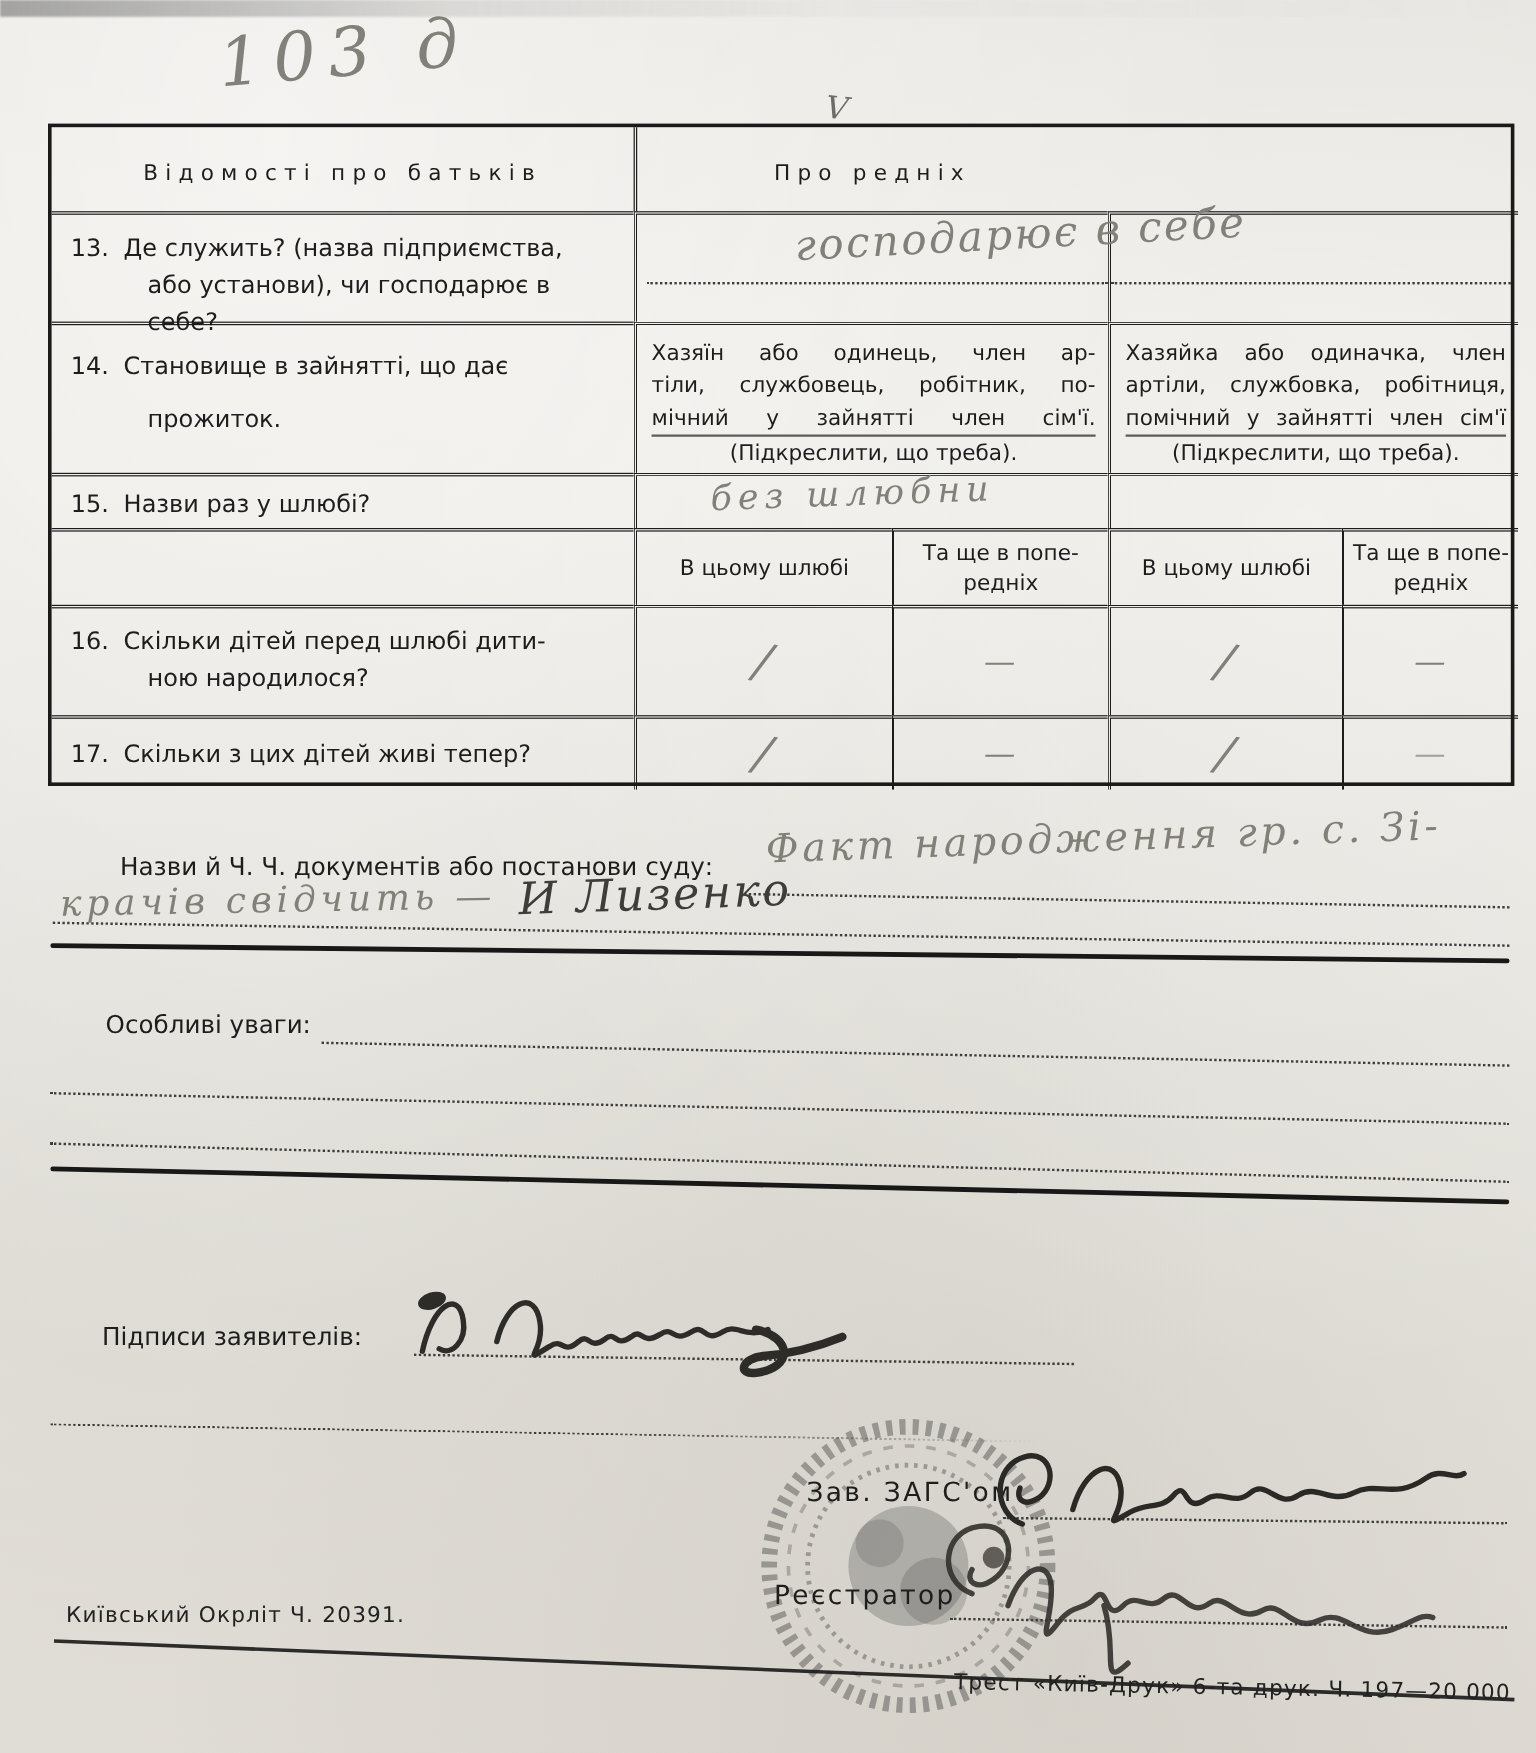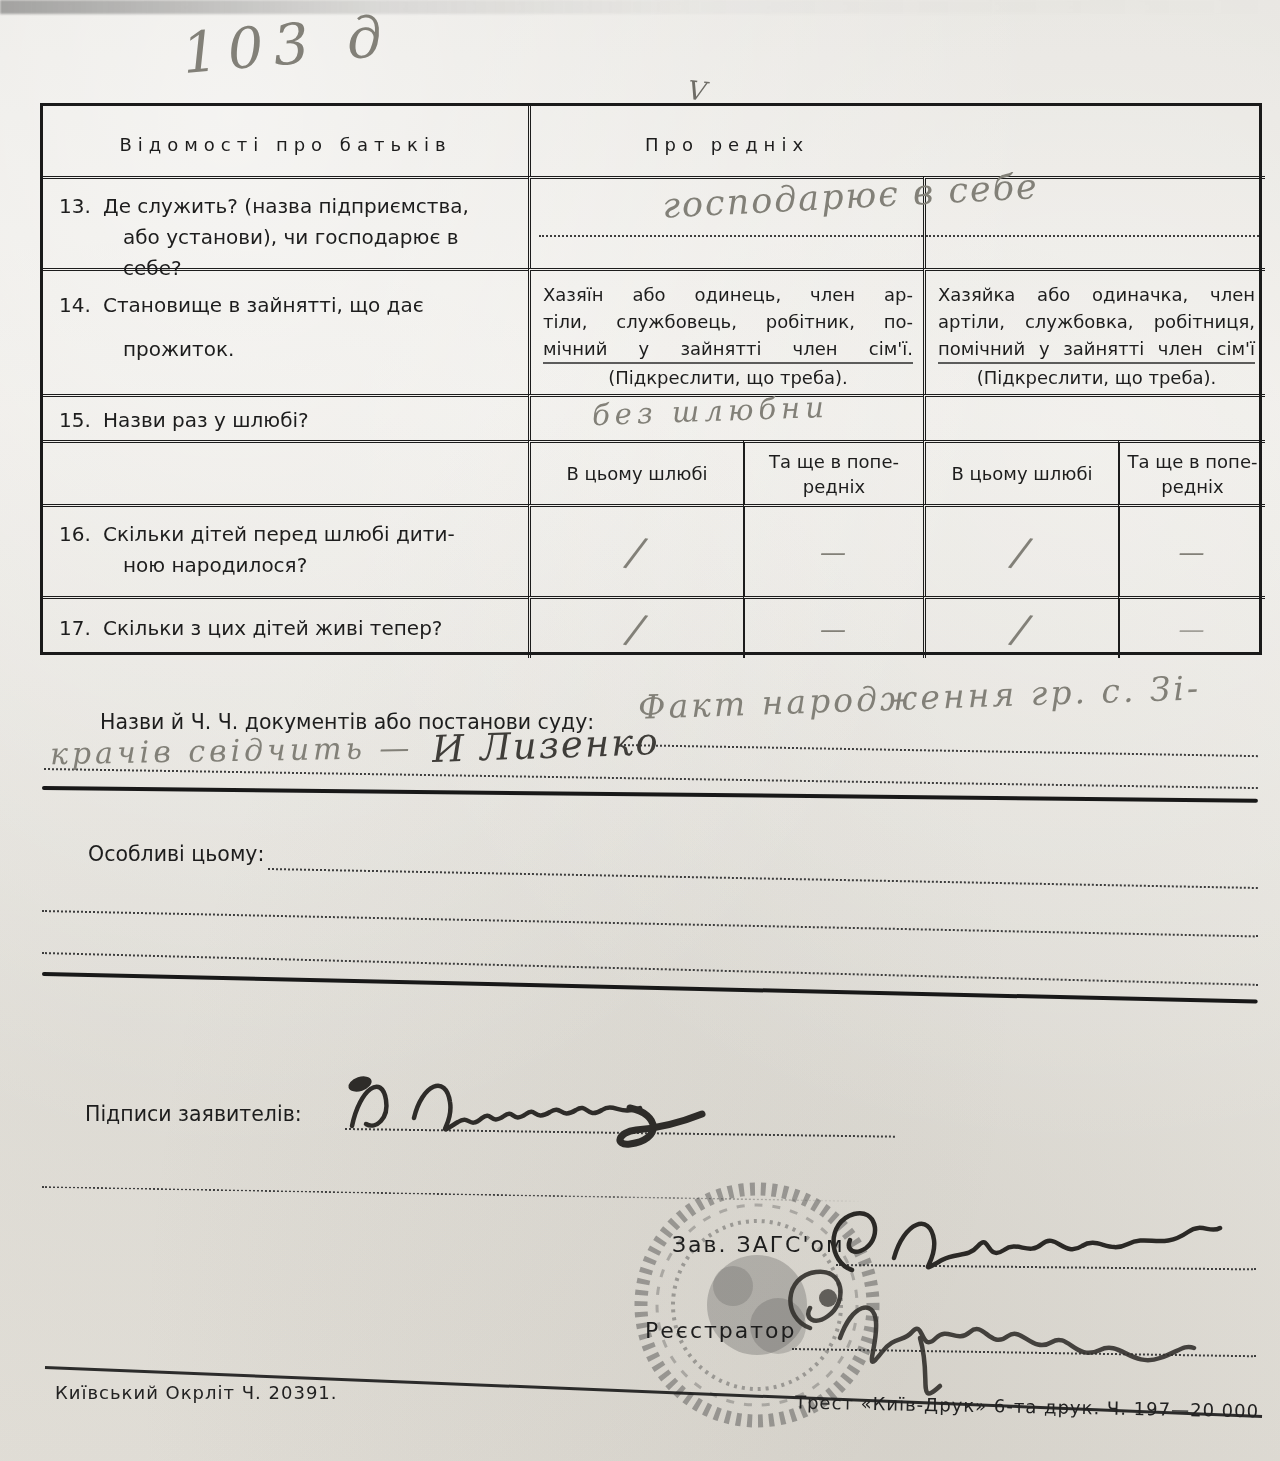--- a/index.html
+++ b/index.html
@@ -161,21 +161,21 @@
   <div class="hw hw-q15">без шлюбни</div>
 
   <div class="lbl" style="left:100px;top:710px;">Назви й Ч. Ч. документів або постанови суду:</div>
   <div class="dotl" style="left:620px;top:744px;width:638px;transform:rotate(1deg);"></div>
   <div class="hw hw-doc1">Факт народження гр. с. Зі-</div>
   <div class="dotl" style="left:44px;top:768px;width:1214px;transform:rotate(0.9deg);"></div>
   <div class="hw hw-doc2">крачів свідчить —</div>
   <div class="hw hw-docname">И Лизенко</div>
   <div class="heavy" style="left:42px;top:786px;width:1216px;height:4px;transform:rotate(0.6deg);"></div>
 
-  <div class="lbl" style="left:88px;top:842px;">Особливі цьому:</div>
+  <div class="lbl" style="left:88px;top:842px;">Особливі уваги:</div>
   <div class="dotl" style="left:268px;top:868px;width:990px;transform:rotate(1.1deg);"></div>
   <div class="dotl" style="left:42px;top:910px;width:1216px;transform:rotate(1.2deg);"></div>
   <div class="dotl" style="left:42px;top:952px;width:1216px;transform:rotate(1.5deg);"></div>
   <div class="heavy" style="left:42px;top:972px;width:1216px;height:4px;transform:rotate(1.3deg);"></div>
 
   <div class="lbl" style="left:85px;top:1102px;">Підписи заявителів:</div>
   <div class="dotl" style="left:345px;top:1128px;width:550px;transform:rotate(0.8deg);"></div>
   <svg class="sig" style="left:330px;top:1048px;" width="440" height="120" viewBox="0 0 440 120">
     <g fill="none" stroke="#2e2c29" stroke-width="4.5" stroke-linecap="round">
       <path d="M22 78 C 30 40, 52 26, 56 52 C 59 70, 46 82, 36 76"></path>
@@ -212,15 +212,15 @@
     <g fill="none" stroke="#33312d" stroke-width="4.5" stroke-linecap="round" opacity="0.9">
       <path d="M40 70 C 12 60, 14 18, 46 14 C 74 10, 78 44, 58 58 C 44 68, 34 60, 40 50"></path>
       <path d="M70 80 C 82 46, 104 40, 106 64 C 108 88, 92 120, 112 94 C 124 78, 134 84, 142 74 C 154 60, 150 96, 166 80 C 178 68, 186 86, 200 74 C 214 62, 220 92, 238 78 C 252 68, 262 96, 282 84 C 298 74, 306 104, 330 92 C 350 82, 362 110, 390 100 C 408 94, 414 86, 424 90"></path>
       <path d="M150 80 C 162 120, 146 150, 170 128"></path>
       <circle cx="58" cy="40" r="9" fill="#33312d" stroke="none" opacity=".8"></circle>
     </g>
   </svg>
 
   <div class="longline"></div>
 
-  <div class="footer" style="left:55px;top:1382px;">Київський Окрліт Ч. 20391.</div>
+  <div class="footer" style="left:55px;top:1336px;">Київський Окрліт Ч. 20391.</div>
   <div class="footer" style="left:795px;top:1396px;transform:rotate(1.1deg);">Трест «Київ-Друк» 6-та друк. Ч. 197—20 000</div>
 </div>
 
 </body></html>

